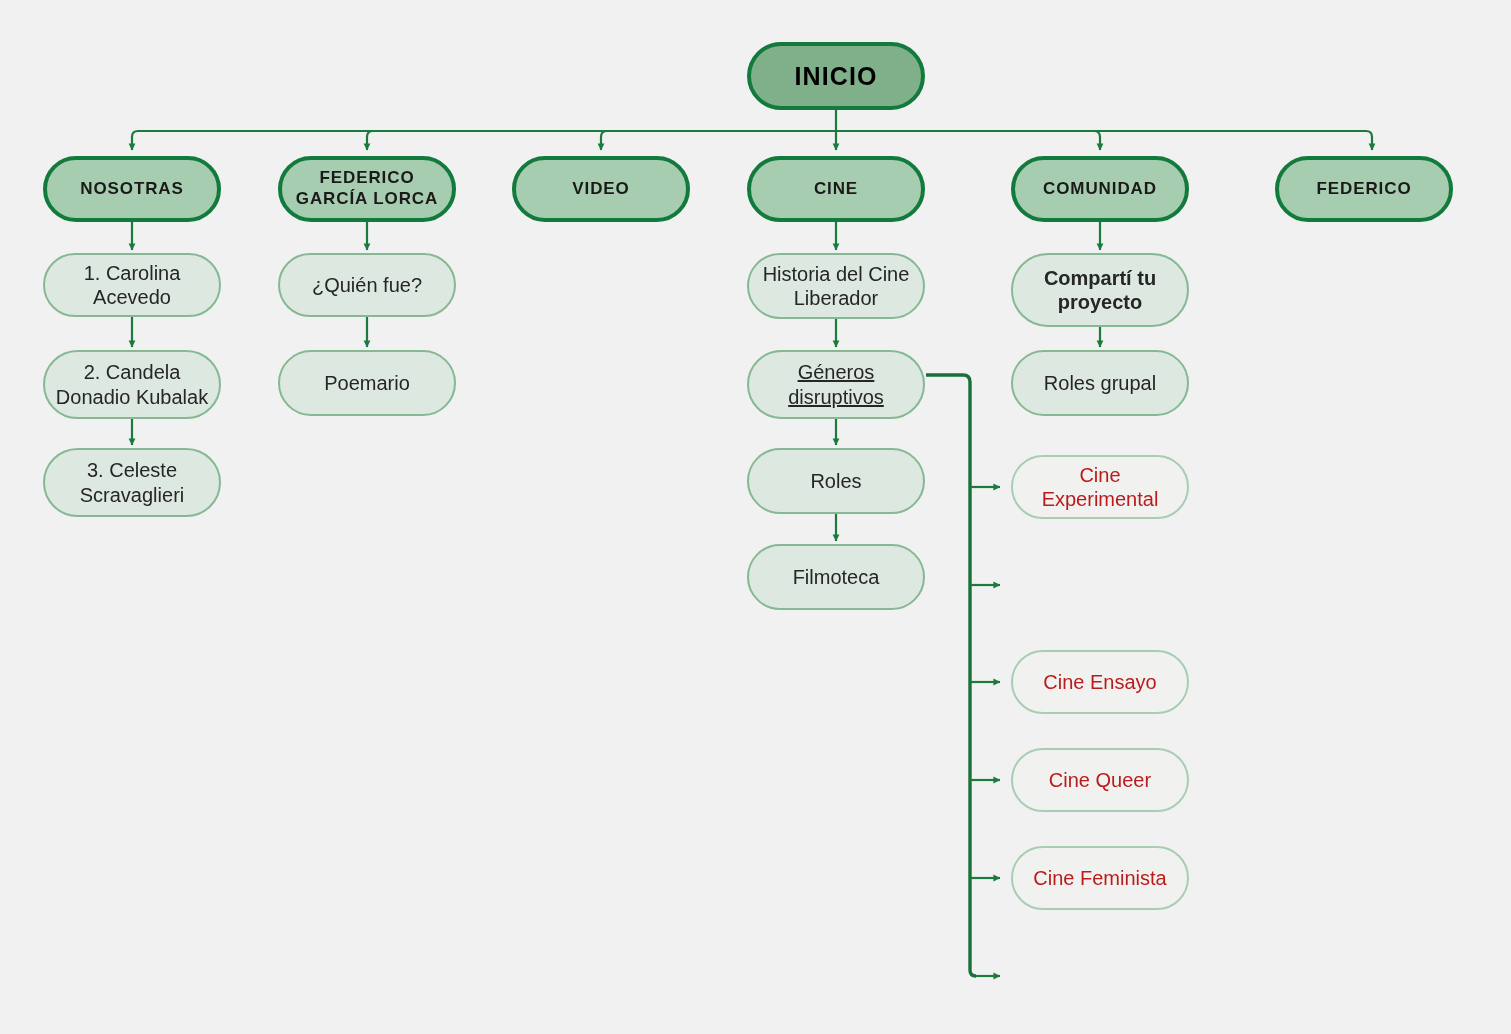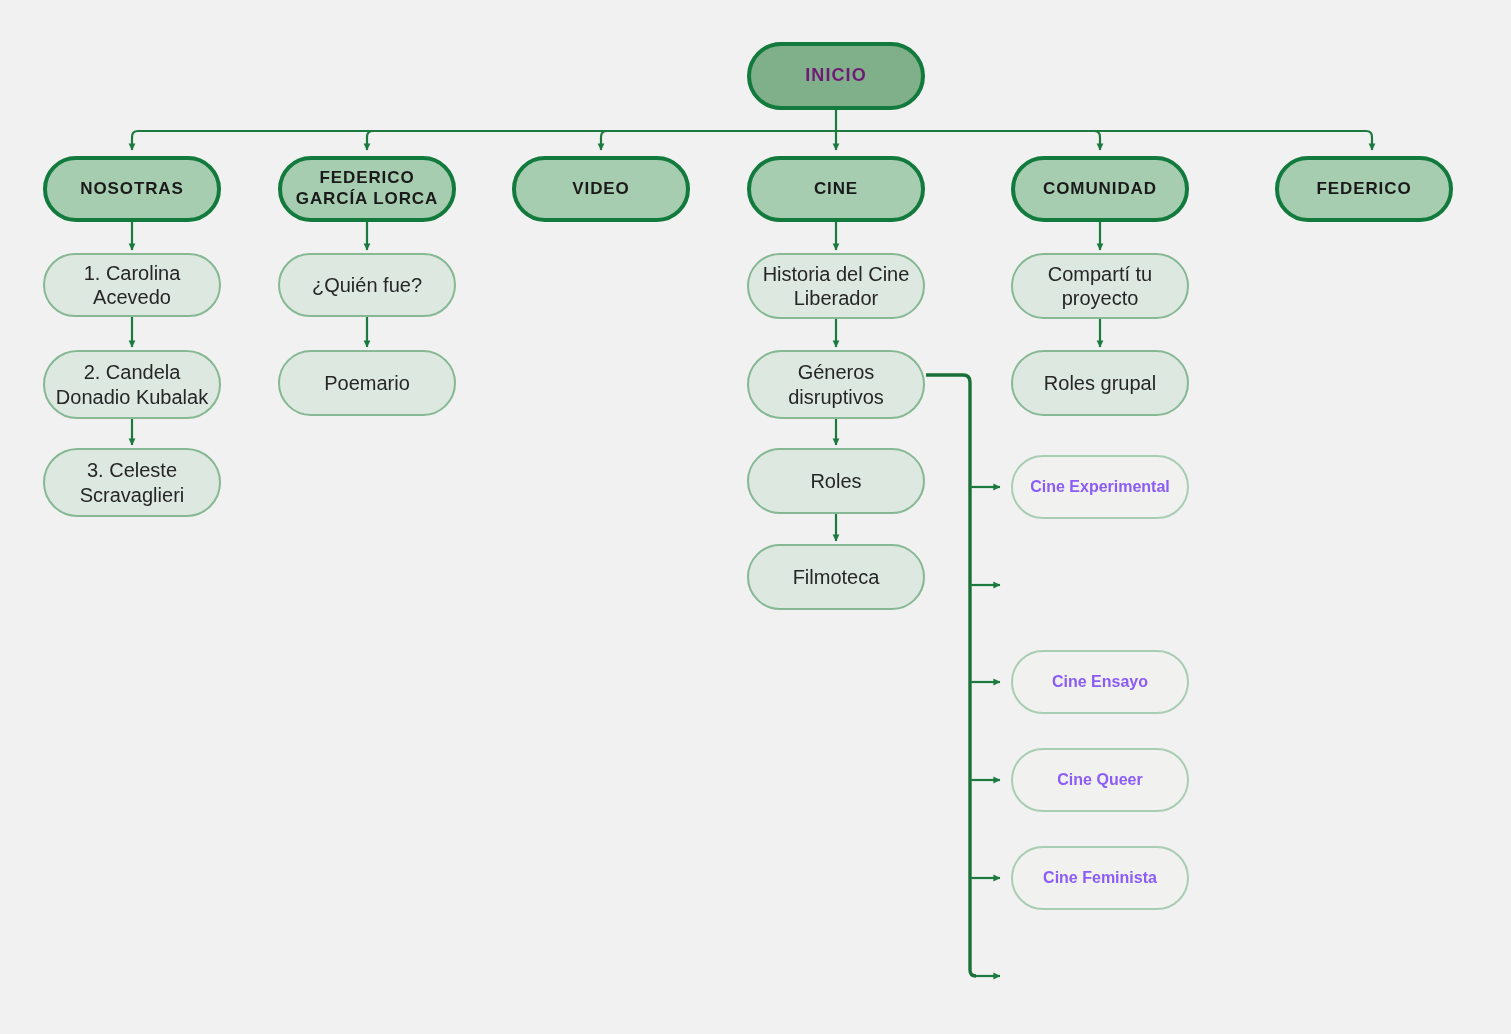--- a/index.html
+++ b/index.html
@@ -41,23 +41,23 @@
   }
   .node .label {
     display: block;
     padding: 0 10px;
     white-space: pre-line;
   }
   
   .lvl-root {
     background: #7fb089;
     border: 4px solid #127a3c;
-    color: #701a75;
+    color: #000000;
     font-weight: 800;
-    font-size: 18px;
+    font-size: 25px;
     letter-spacing: 1.1px;
   }
   
   .lvl-2 {
     background: #a7cdb1;
     border: 4px solid #127a3c;
     color: #1a1a1a;
     font-weight: 800;
     font-size: 17px;
     letter-spacing: 0.9px;
@@ -67,23 +67,23 @@
     background: #dde9e0;
     border: 2.5px solid #86b893;
     color: #262626;
     font-weight: 400;
     font-size: 20px;
   }
   
   .lvl-4 {
     background: #f1f2f0;
     border: 2.5px solid #a8cdb2;
-    color: #8b5cf6;
-    font-weight: 700;
-    font-size: 16px;
+    color: #b91c1c;
+    font-weight: 400;
+    font-size: 20px;
   }
 </style>
 </head>
 <body>
 
 <div id="sitemap">
 
   <svg class="edges" viewBox="0 0 1511 1034" xmlns="http://www.w3.org/2000/svg">
     <defs>
       <marker id="arrow-thin" markerWidth="9" markerHeight="9" refX="7.2" refY="4.5" orient="auto" markerUnits="userSpaceOnUse">
@@ -193,34 +193,34 @@
 
   <div class="node lvl-3" style="left:278px; top:350px; width:178px; height:66px;">
     <span class="label">Poemario</span>
   </div>
 
   <div class="node lvl-3" style="left:747px; top:253px; width:178px; height:66px;">
     <span class="label">Historia del Cine
 Liberador</span>
   </div>
 
-  <div class="node lvl-3" style="left:747px; top:350px; width:178px; height:69px;">
+  <div class="node lvl-3" style="left:747px; top:350px; width:178px; height:69px;text-decoration:underline;">
     <span class="label">Géneros
 disruptivos</span>
   </div>
 
   <div class="node lvl-3" style="left:747px; top:544px; width:178px; height:66px;">
     <span class="label">Filmoteca</span>
   </div>
 
   <div class="node lvl-3" style="left:747px; top:448px; width:178px; height:66px;">
     <span class="label">Roles</span>
   </div>
 
-  <div class="node lvl-3" style="left:1011px; top:253px; width:178px; height:66px;">
+  <div class="node lvl-3" style="left:1011px; top:253px; width:178px; height:74px;font-weight:bold;">
     <span class="label">Compartí tu
 proyecto</span>
   </div>
 
   <div class="node lvl-3" style="left:1011px; top:350px; width:178px; height:66px;">
     <span class="label">Roles grupal</span>
   </div>
 
   <div class="node lvl-4" style="left:1011px; top:455px; width:178px; height:64px;">
     <span class="label">Cine Experimental</span>

